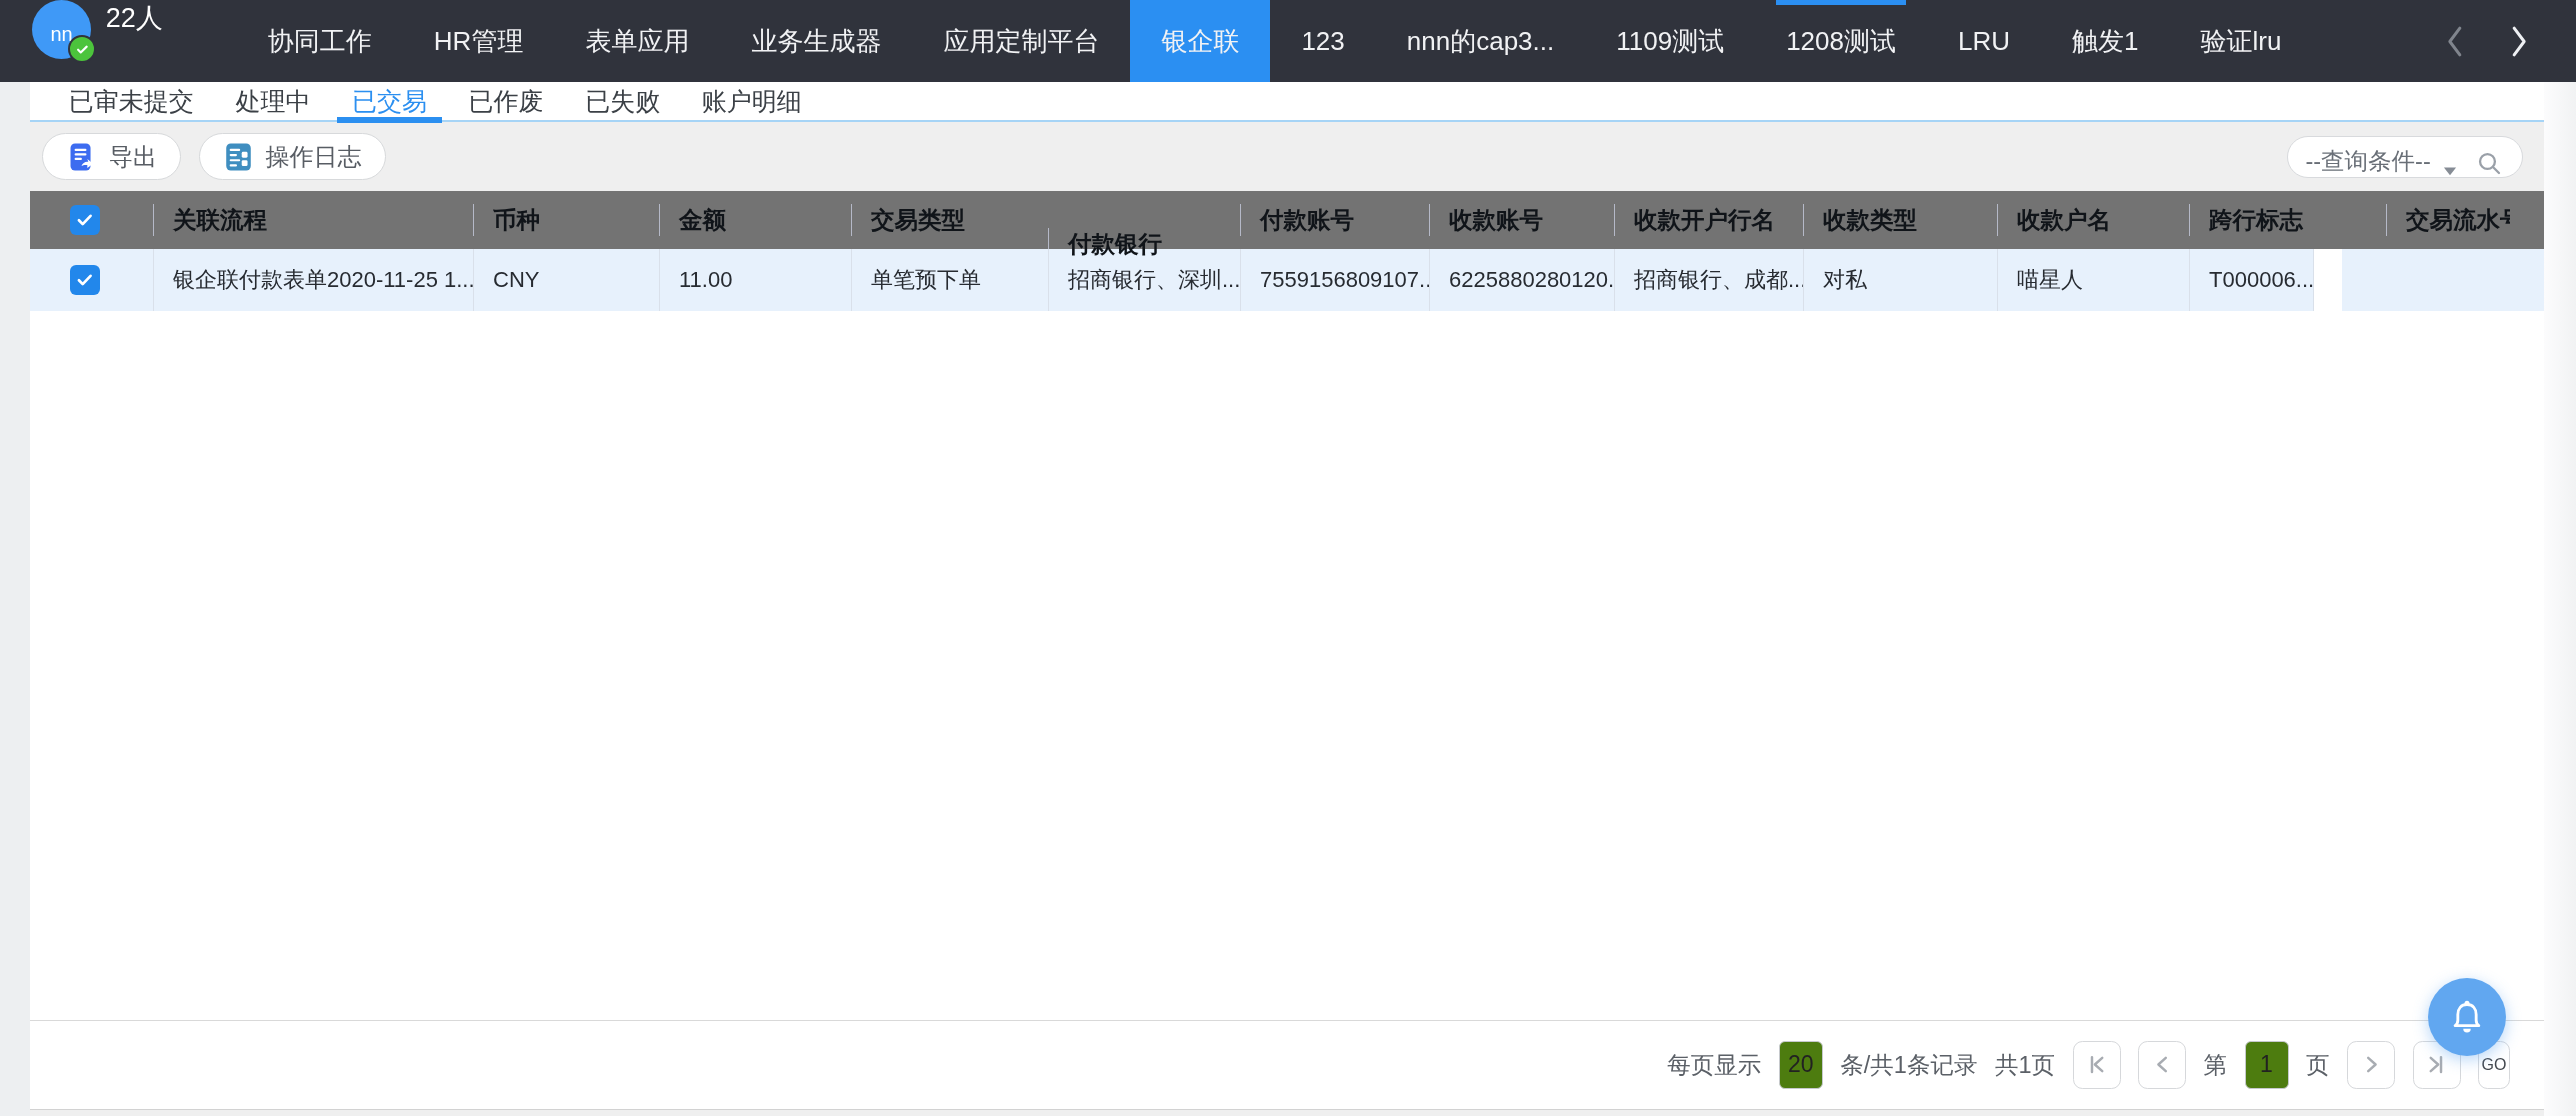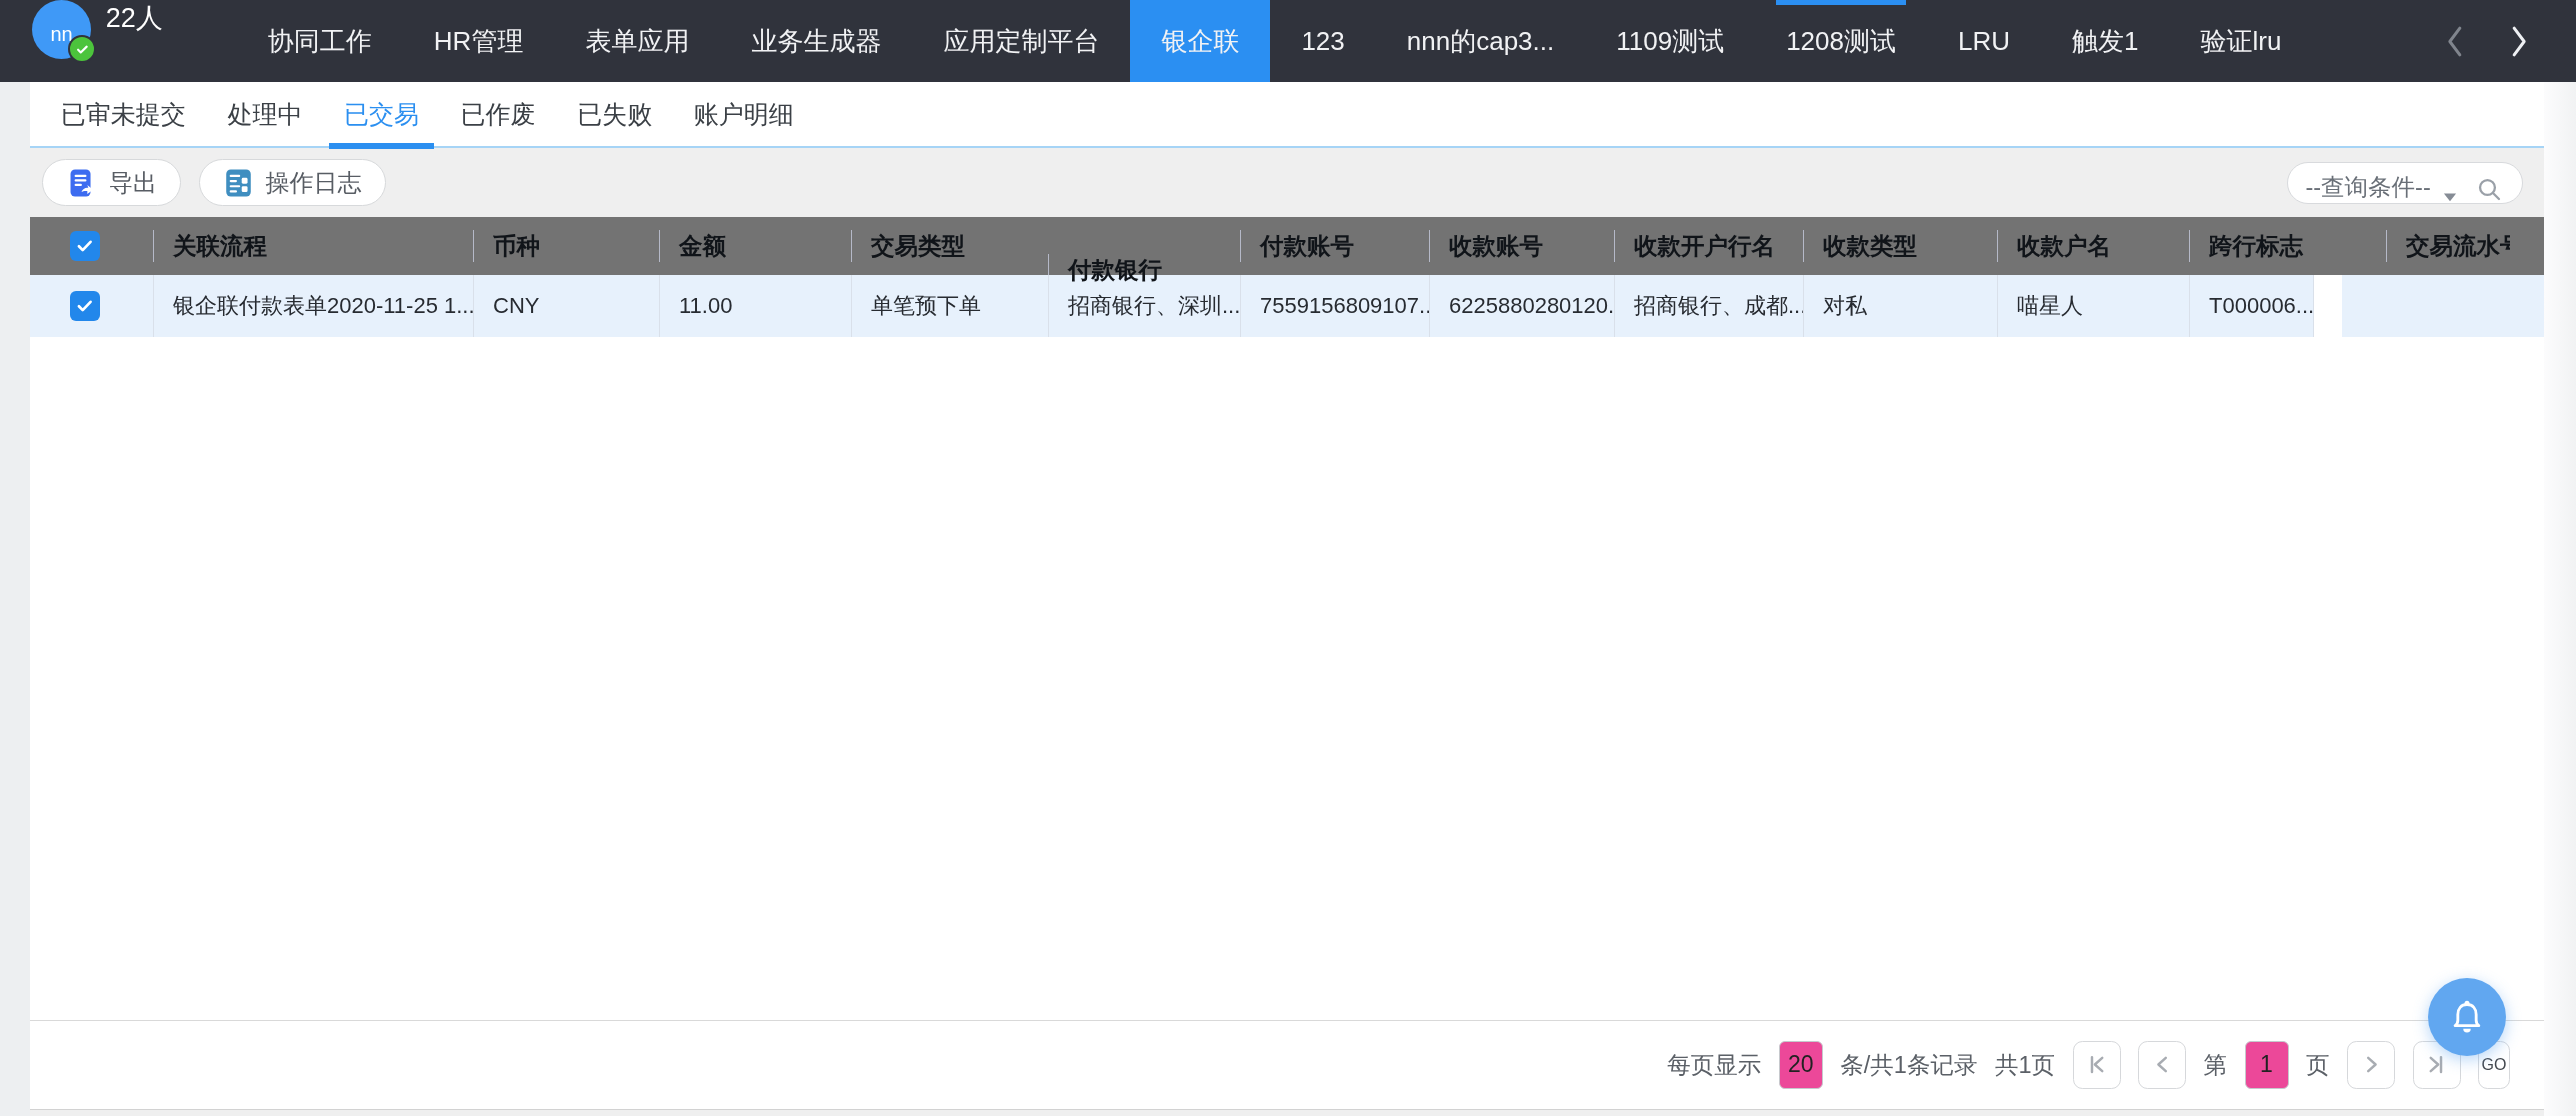--- a/index.html
+++ b/index.html
@@ -26,21 +26,21 @@
   .nav-arrows svg{width:20px;height:35px;}
 
   
   .left-gutter{position:absolute;top:82px;left:0;width:30px;bottom:0;background:#edeff1;}
   .right-gutter{position:absolute;top:82px;right:0;width:32px;bottom:0;background:linear-gradient(90deg,#fcfcfd,#f1f2f3);}
 
   
   .content{position:absolute;top:82px;left:30px;right:32px;bottom:0;background:#fff;}
 
   
-  .tabrow{height:66px;display:flex;align-items:center;padding-left:16px;border-bottom:2.7px solid #a6d4f6;}
+  .tabrow{height:40px;display:flex;align-items:center;padding-left:24px;border-bottom:2.7px solid #a6d4f6;}
   .tab{position:relative;height:100%;display:flex;align-items:center;padding:0 14.8px;margin-right:12px;font-size:25px;color:#3b4046;cursor:pointer;white-space:nowrap;}
   .tab.active{color:#2b8ff0;}
   .tab.active::after{content:"";position:absolute;left:0;right:0;bottom:-2.7px;height:6px;background:#2b8ff0;}
 
   
   .toolbar{height:69px;background:#efefef;display:flex;align-items:center;padding:0 21.5px 0 12px;}
   .tool-btn{display:flex;align-items:center;gap:12px;height:47px;padding:0 23px;background:#fff;border:1.3px solid #d7d9db;border-radius:27px;font-size:24px;color:#585d64;cursor:pointer;margin-right:17.5px;font-family:inherit;}
   .tool-btn svg{width:31px;height:32px;flex:none;}
   .query-pill{margin-left:auto;width:236px;height:42px;background:#fff;border:1.3px solid #d8dadd;border-radius:23px;display:flex;align-items:flex-end;padding:0 19px 0 6.7px;cursor:pointer;}
   .query-pill .q-text{flex:1;text-align:center;font-size:23.5px;color:#696f77;white-space:nowrap;}
@@ -58,21 +58,21 @@
   .td{display:flex;align-items:center;padding-left:19px;border-left:1.3px solid #d9e0ea;font-size:22px;color:#272b31;white-space:nowrap;overflow:hidden;}
   .td:first-child{border-left:none;}
   .td.checkbox-cell{padding-left:0;}
   .td.filler-cell{background:#fff;}
   .checkbox{width:29.5px;height:29.5px;margin-left:40px;border-radius:6px;background:#2287eb;display:flex;align-items:center;justify-content:center;flex:none;cursor:pointer;}
   .checkbox svg{width:21.5px;height:21.5px;}
 
   
   .pagination{position:absolute;left:0;right:0;bottom:7.4px;height:89px;border-top:1.3px solid #d9d9d9;background:#fff;display:flex;align-items:center;justify-content:flex-end;padding-right:34px;gap:17.5px;margin-top:8px;}
   .pg-text{font-size:23.5px;color:#5b6067;white-space:nowrap;}
-  .pg-input{width:44px;height:48px;border:1.3px solid #c6c9cd;border-radius:6px;text-align:center;font-size:23px;color:#222;font-family:inherit;padding:0;background:#ec4899;}
+  .pg-input{width:44px;height:48px;border:1.3px solid #c6c9cd;border-radius:6px;text-align:center;font-size:23px;color:#222;font-family:inherit;padding:0;background:#4d7c0f;}
   .pg-btn{width:48px;height:48px;border:1.3px solid #d6d8db;border-radius:9.4px;background:#fff;display:flex;align-items:center;justify-content:center;cursor:pointer;padding:0;}
   .pg-btn svg{width:23px;height:23px;}
   .pg-btn.go{width:32px;font-size:16px;color:#43484e;font-family:inherit;}
   .bottom-strip{position:absolute;left:0;right:0;bottom:0;height:7.4px;background:#efefef;border-top:1.3px solid #d2d2d2;}
 
   
   .fab{position:absolute;left:2428px;top:978px;width:78px;height:78px;border-radius:50%;background:#61a7f0;display:flex;align-items:center;justify-content:center;z-index:50;cursor:pointer;box-shadow:0 4px 14.8px rgba(97,167,240,.45);}
   .fab svg{width:40px;height:42px;}
 </style>
 </head>

